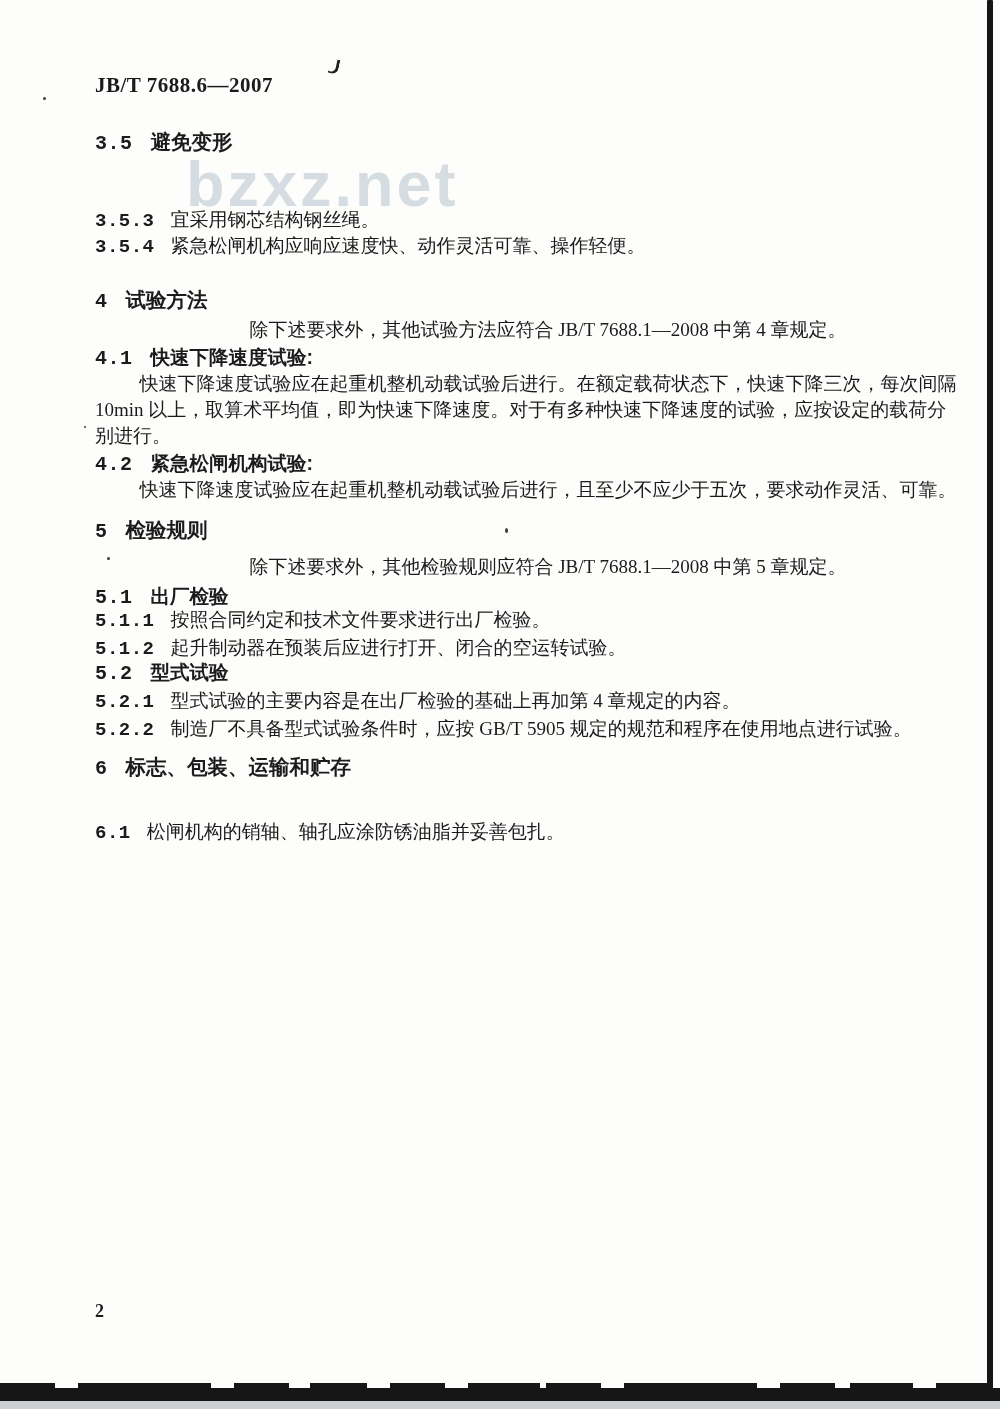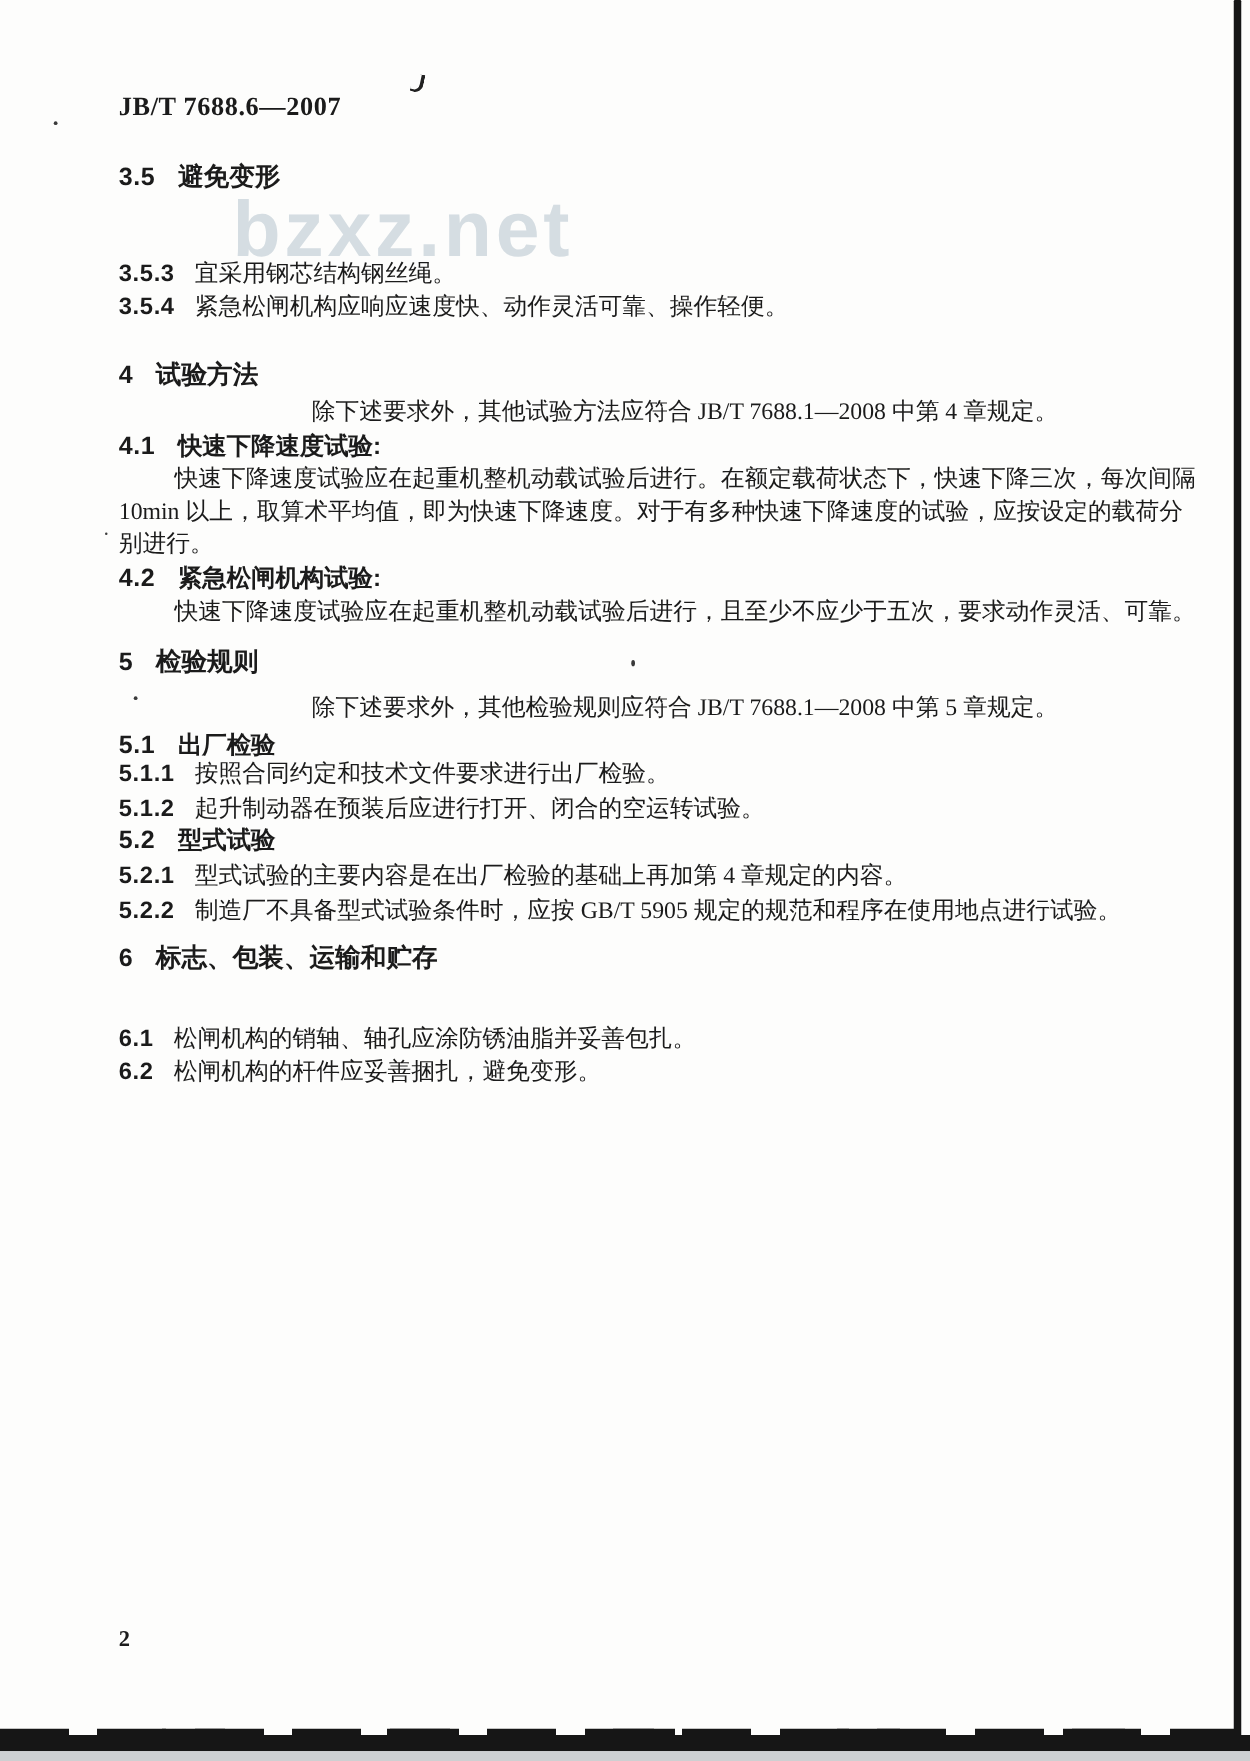--- a/index.html
+++ b/index.html
@@ -47,21 +47,21 @@
     color:var(--watermark,#d5dde2);
     user-select:none;white-space:nowrap;
   }
   
   .line{
     position:absolute;left:95px;z-index:1;
     width:830px;font-size:19px;line-height:23px;
     white-space:nowrap;
   }
   .line .num{
-    font-family:Liberation Sans, sans-serif;
+    font-family:Liberation Mono, monospace;
     font-weight:bold;font-size:19px;
     margin-right:16px;letter-spacing:0.5px;
   }
   .heading{
     font-family:"Liberation Sans", sans-serif;
     font-weight:bold;font-size:20.5px;
   }
   .heading .num{font-size:20px;margin-right:18px;}
   .indent{padding-left:38px;text-align:center;}
   .doc-header{
@@ -143,23 +143,20 @@
   <div class="line" style="top:717px">
     <span class="num">5.2.2</span><span>制造厂不具备型式试验条件时，应按 GB/T 5905 规定的规范和程序在使用地点进行试验。</span>
   </div>
 
   <div class="line heading" style="top:755px">
     <span class="num">6</span><span>标志、包装、运输和贮存</span>
   </div>
   <div class="line" style="top:820px">
     <span class="num">6.1</span><span>松闸机构的销轴、轴孔应涂防锈油脂并妥善包扎。</span>
   </div>
-  <div class="line" style="top:846px">
-    <span class="num">6.2</span><span>松闸机构的杆件应妥善捆扎，避免变形。</span>
-  </div>
 
   <div class="page-number">2</div>
 
   <div class="squiggle"></div>
   <div class="speck" style="left:43px;top:97px"></div>
   <div class="speck" style="left:84px;top:426px;width:2px;height:2px"></div>
   <div class="speck" style="left:505px;top:528px;width:3px;height:5px"></div>
   <div class="speck" style="left:107px;top:557px"></div>
 
   <div class="right-border"></div>

